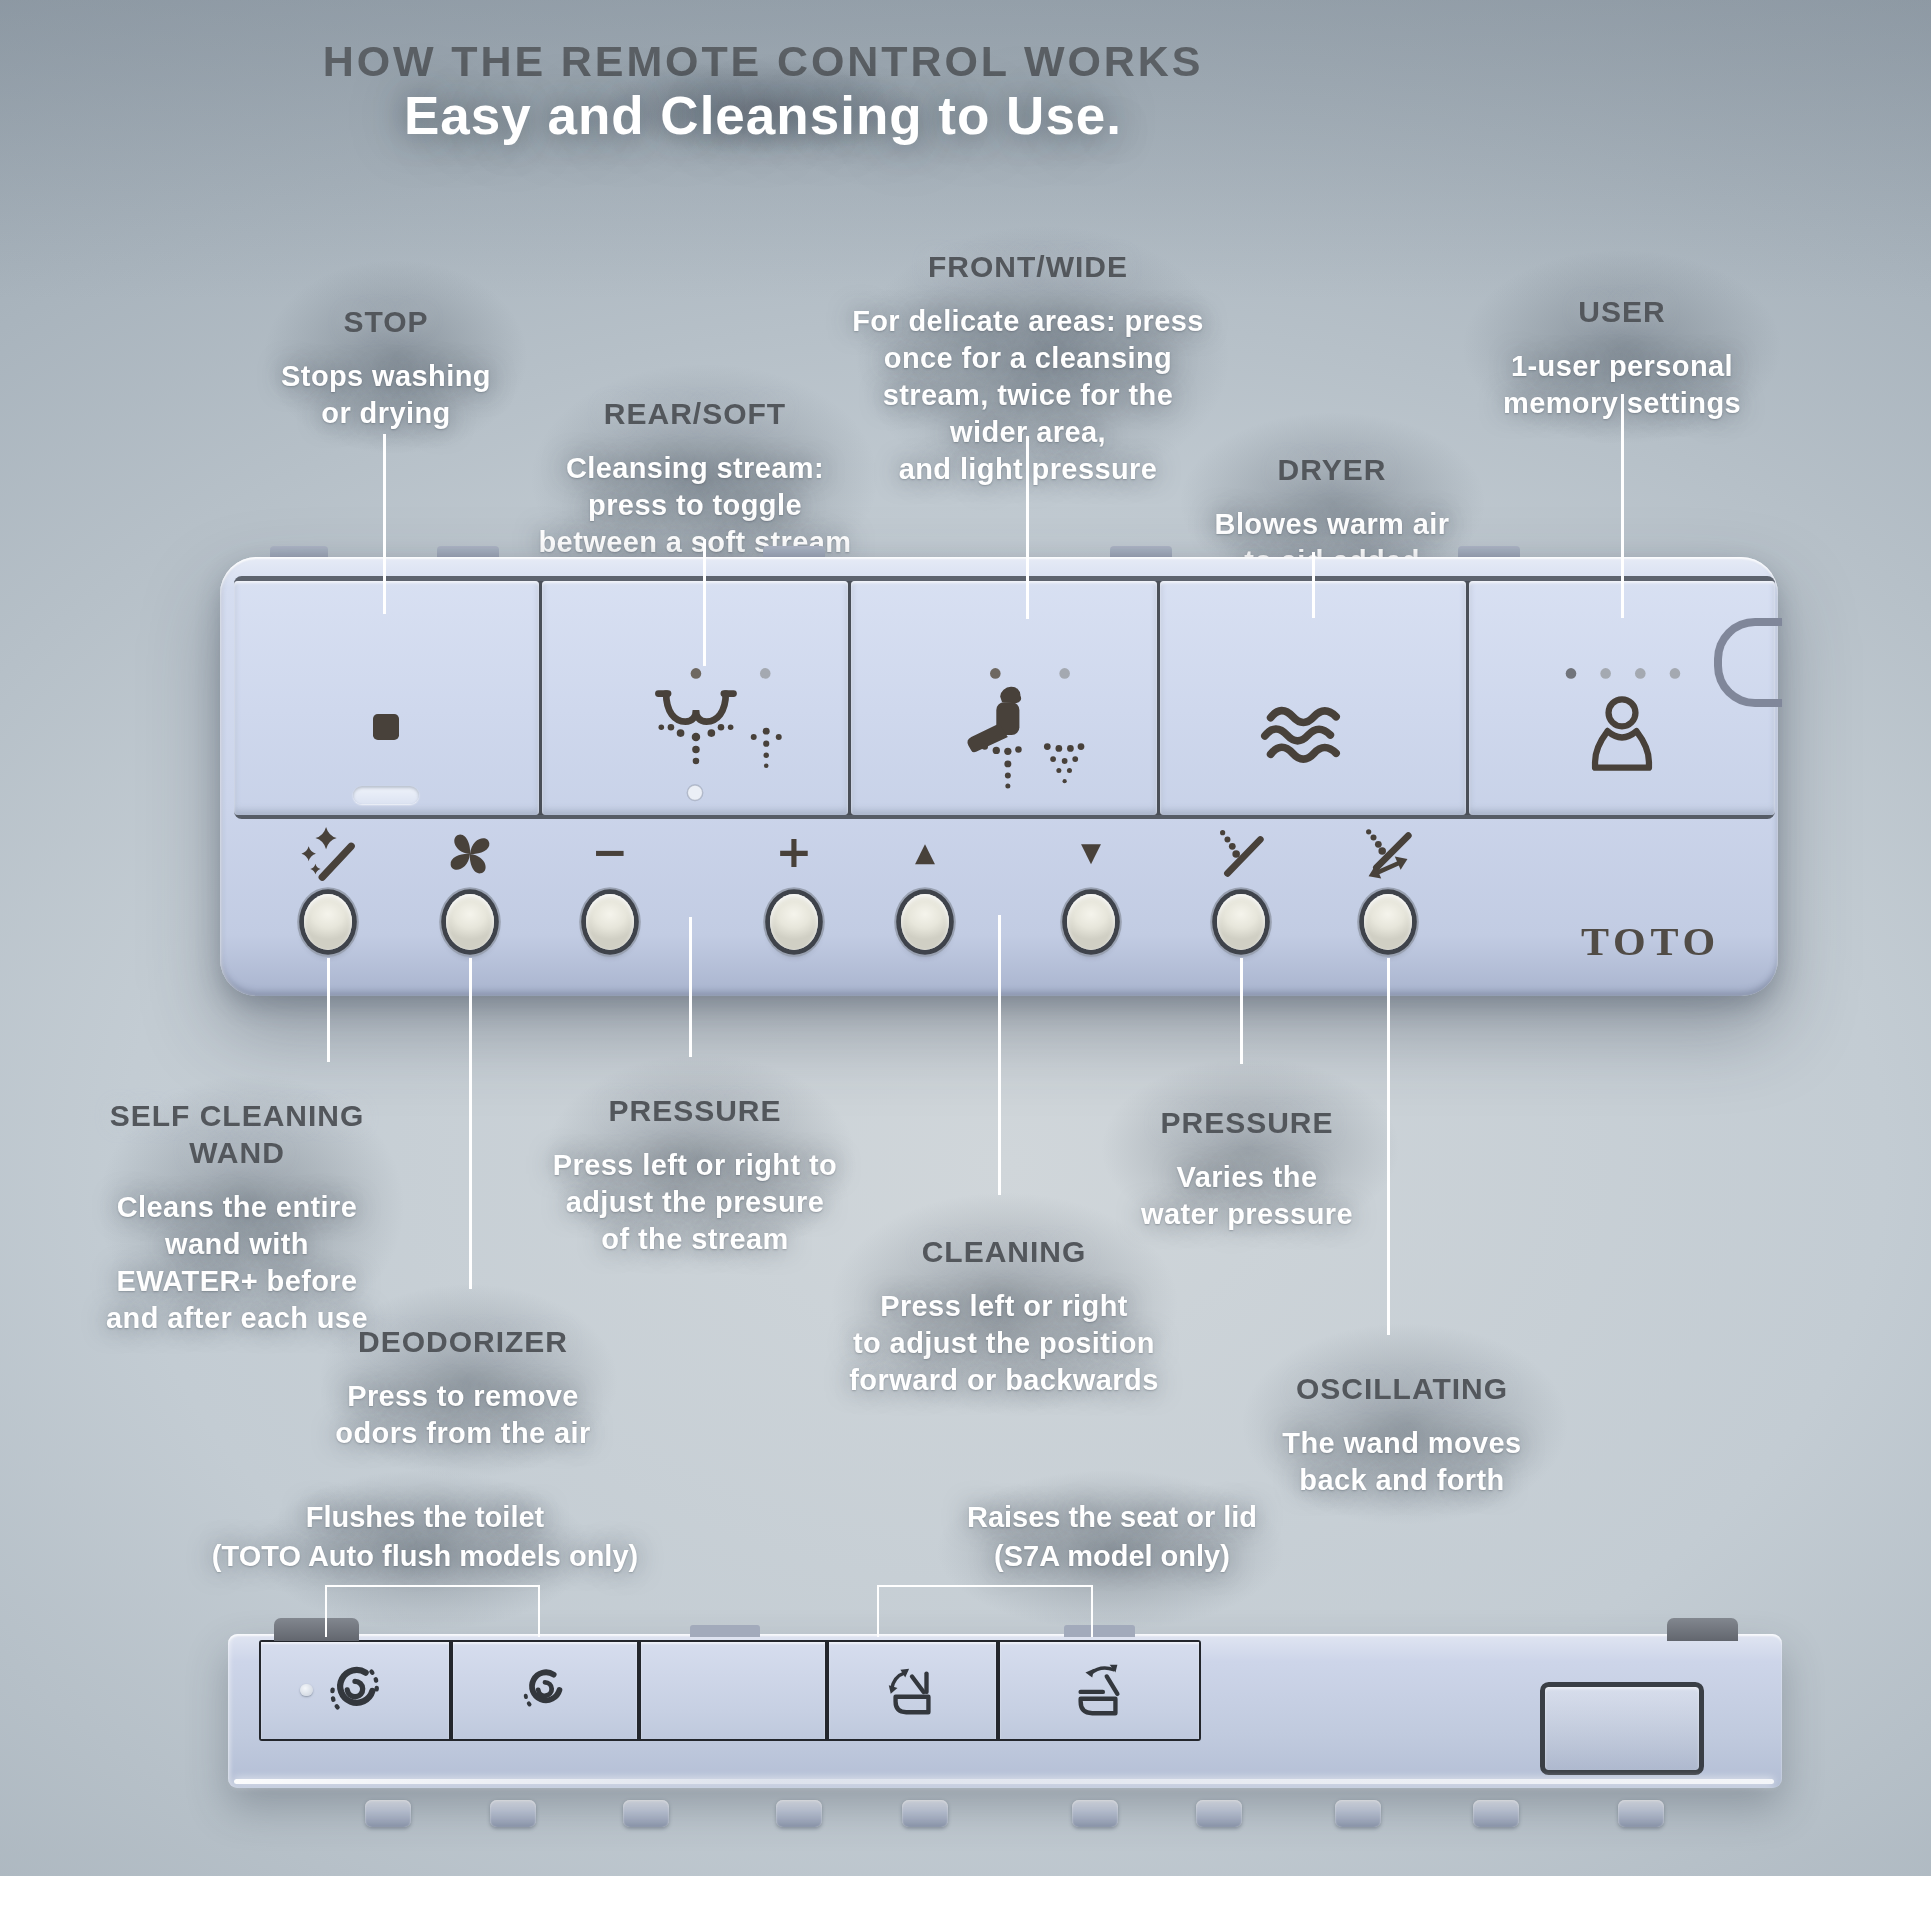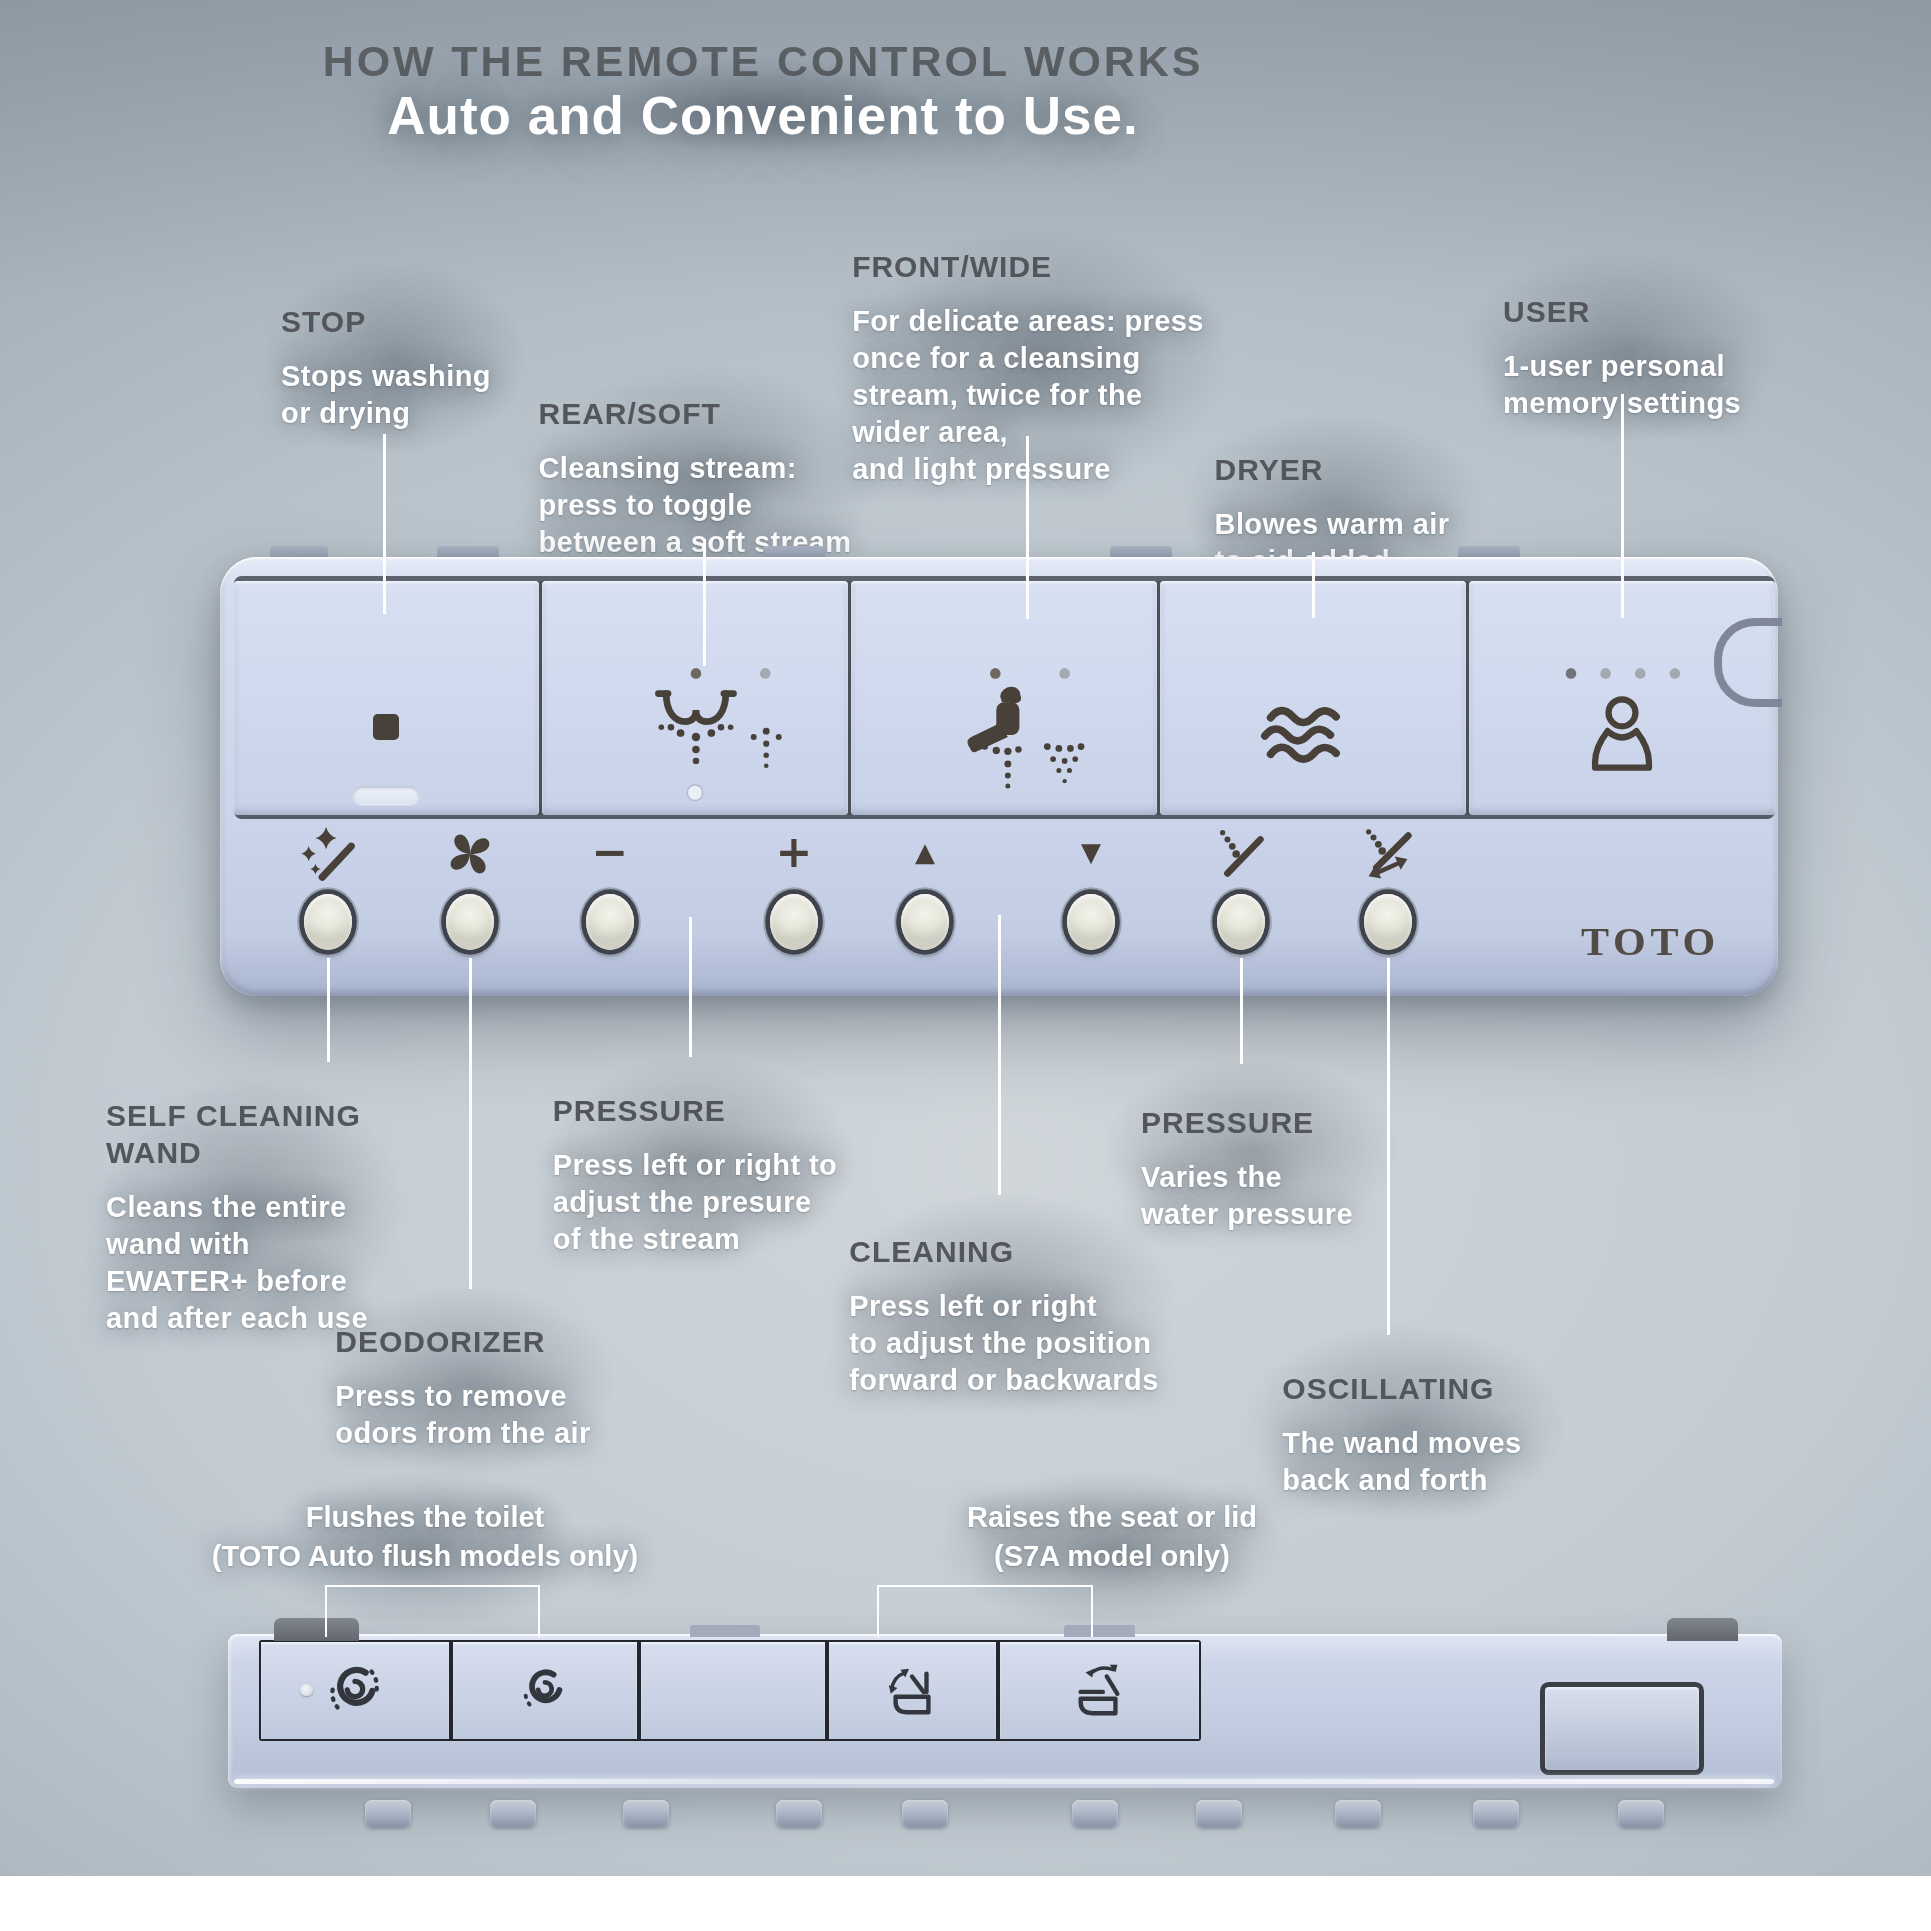--- a/index.html
+++ b/index.html
@@ -12,21 +12,21 @@
   }
   .blob{position:absolute; border-radius:50%; pointer-events:none;
     background:radial-gradient(closest-side, rgba(56,66,77,.33), rgba(56,66,77,0) 72%);}
   
   .title1{position:absolute; left:763px; top:37px; transform:translateX(-50%);
     font-size:43px; font-weight:700; letter-spacing:2.9px; color:#5b6065; white-space:nowrap;}
   .title2{position:absolute; left:763px; top:85px; transform:translateX(-50%);
     font-size:53px; font-weight:700; letter-spacing:1px; color:#ffffff; white-space:nowrap;
     text-shadow:0 0 29px rgba(52,62,73,.6), 0 0 58px rgba(52,62,73,.35);}
   
-  .callout{position:absolute; transform:translateX(-50%); white-space:pre-line;}
+  .callout{position:absolute; transform:translateX(-50%); text-align:center; white-space:pre-line;}
   .co-head{font-size:30px; font-weight:700; letter-spacing:1px; color:#53575c; line-height:37px;
     text-shadow:0 0 17.4px rgba(200,208,215,.4);}
   .co-body{font-size:29px; font-weight:700; letter-spacing:0.4px; color:#ffffff; line-height:37px;
     text-shadow:0 0 23px rgba(52,62,73,.55), 0 1px 1.9px rgba(52,62,73,.3);}
   .wlabel{position:absolute; transform:translateX(-50%); text-align:center; white-space:pre-line;
     font-size:29px; font-weight:700; color:#fff; line-height:39px;
     text-shadow:0 0 23px rgba(52,62,73,.55), 0 1px 1.9px rgba(52,62,73,.3);}
   .vl{position:absolute; width:2.9px; background:#fff; z-index:5;}
   .bracket{position:absolute; border:2.9px solid #fff; border-bottom:none; z-index:5;}
   
@@ -99,21 +99,21 @@
   <div class="blob" style="left:261px;top:1246px;width:415px;height:270px"></div>
   <div class="blob" style="left:483px;top:1014px;width:434px;height:290px"></div>
   <div class="blob" style="left:763px;top:1149px;width:483px;height:309px"></div>
   <div class="blob" style="left:1043px;top:1023px;width:415px;height:251px"></div>
   <div class="blob" style="left:1178px;top:1284px;width:454px;height:280px"></div>
   <div class="blob" style="left:193px;top:1439px;width:463px;height:222px"></div>
   <div class="blob" style="left:869px;top:1439px;width:483px;height:222px"></div>
   <div class="blob" style="left:541px;top:39px;width:444px;height:135px"></div>
 
   <div class="title1">HOW THE REMOTE CONTROL WORKS</div>
-  <div class="title2">Auto and Convenient to Use.</div>
+  <div class="title2">Easy and Cleansing to Use.</div>
 
   <div class="callout" style="left:386px;top:285px">
     <div class="co-head">STOP</div>
     <div class="co-body">Stops washing
 or drying</div>
   </div>
   <div class="callout" style="left:695px;top:377px">
     <div class="co-head">REAR/SOFT</div>
     <div class="co-body">Cleansing stream:
 press to toggle

